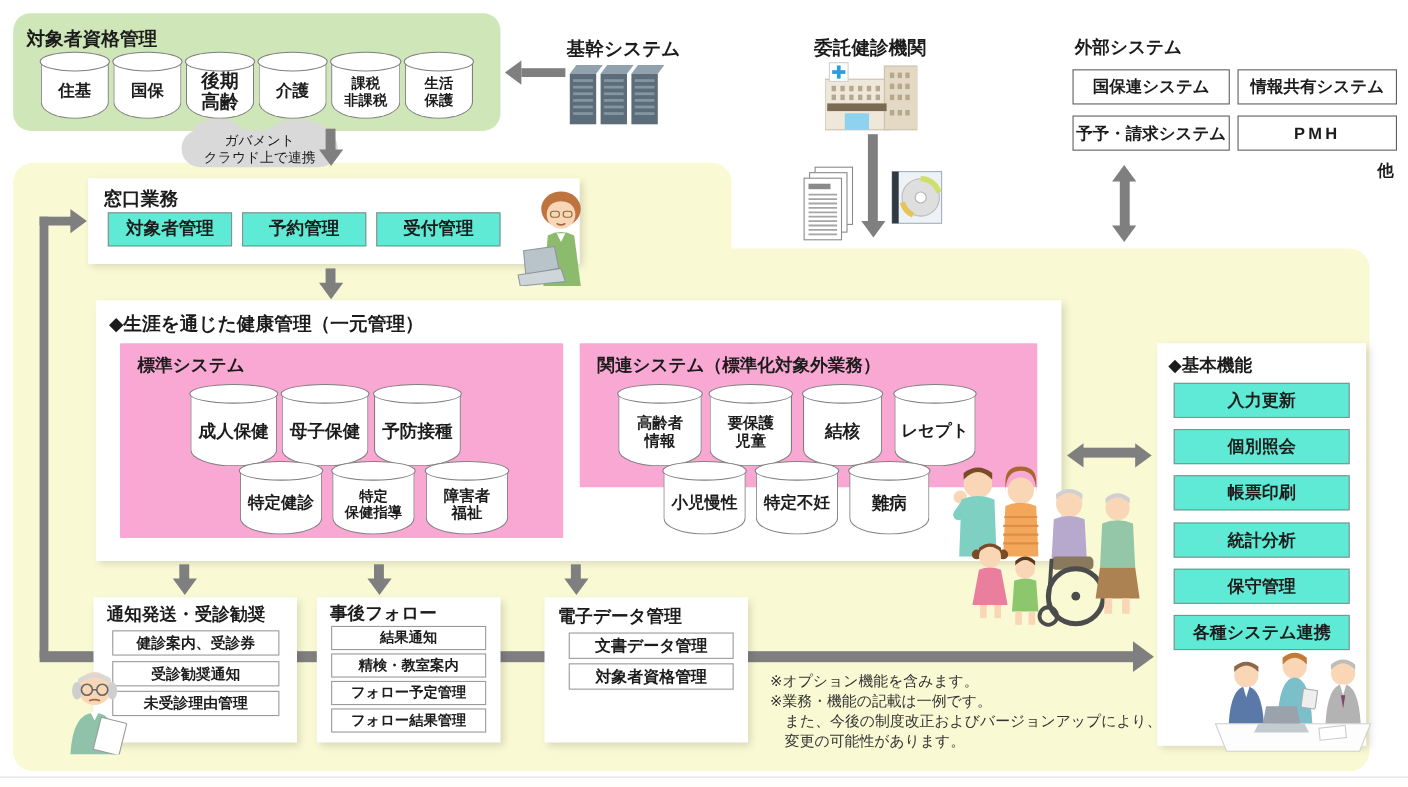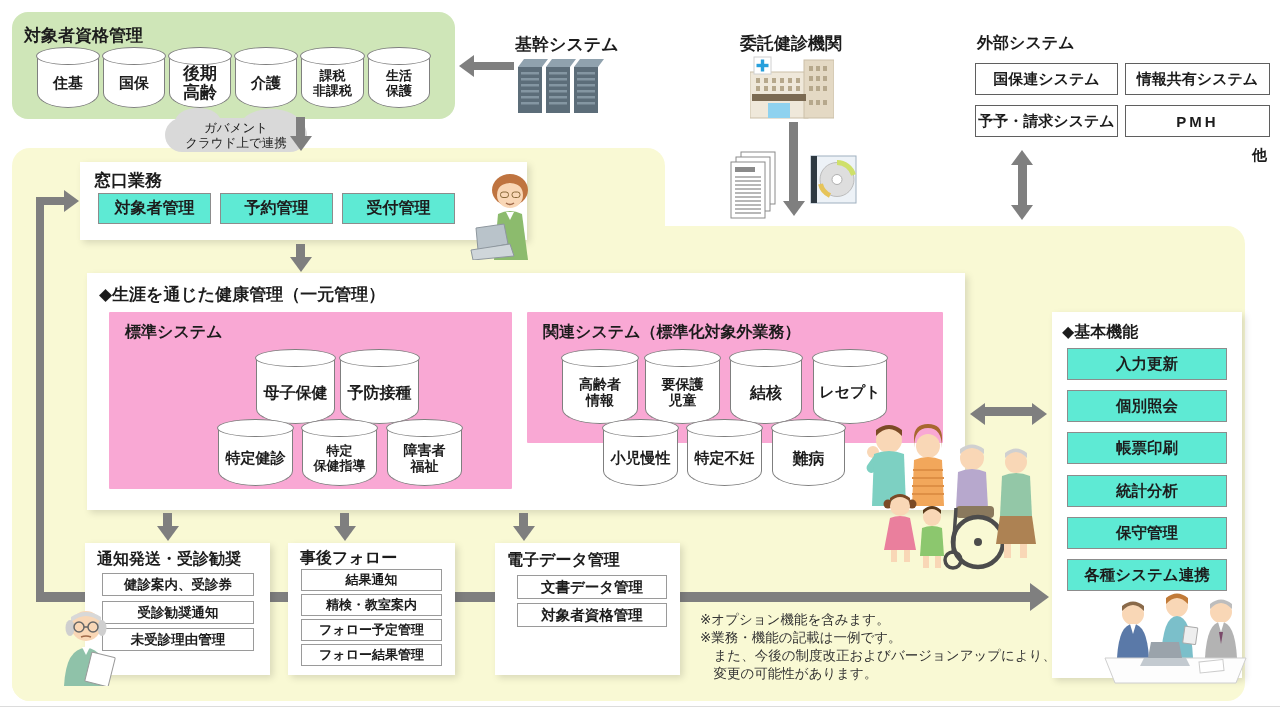--- a/index.html
+++ b/index.html
@@ -224,20 +224,23 @@
   </svg>
 
   <div class="shaft" style="left:296px;top:244px;width:9px;height:14px;"></div>
   <div class="tri down" style="left:290px;top:257px;"></div>
 
   <div class="panel" style="left:87px;top:273px;width:878px;height:237px;">
     <div class="ttl" style="left:12px;top:10px;font-size:17px;">◆生涯を通じた健康管理（一元管理）</div>
 
     <div class="orange" style="left:22px;top:39px;width:403px;height:177px;">
       <div class="ttl" style="left:16px;top:10px;font-size:16px;">標準システム</div>
+      <div class="cyl" style="left:64px;top:46px;width:79px;height:66px;">
+          <span style="font-size:16px;">成人保健</span>
+        </div>
       <div class="cyl" style="left:147px;top:46px;width:79px;height:66px;">
           <span style="font-size:16px;">母子保健</span>
         </div>
       <div class="cyl" style="left:231px;top:46px;width:79px;height:66px;">
           <span style="font-size:16px;">予防接種</span>
         </div>
       <div class="cyl" style="left:109px;top:116px;width:75px;height:58px;">
           <span style="font-size:15px;">特定健診</span>
         </div>
       <div class="cyl" style="left:193px;top:116px;width:75px;height:58px;">

